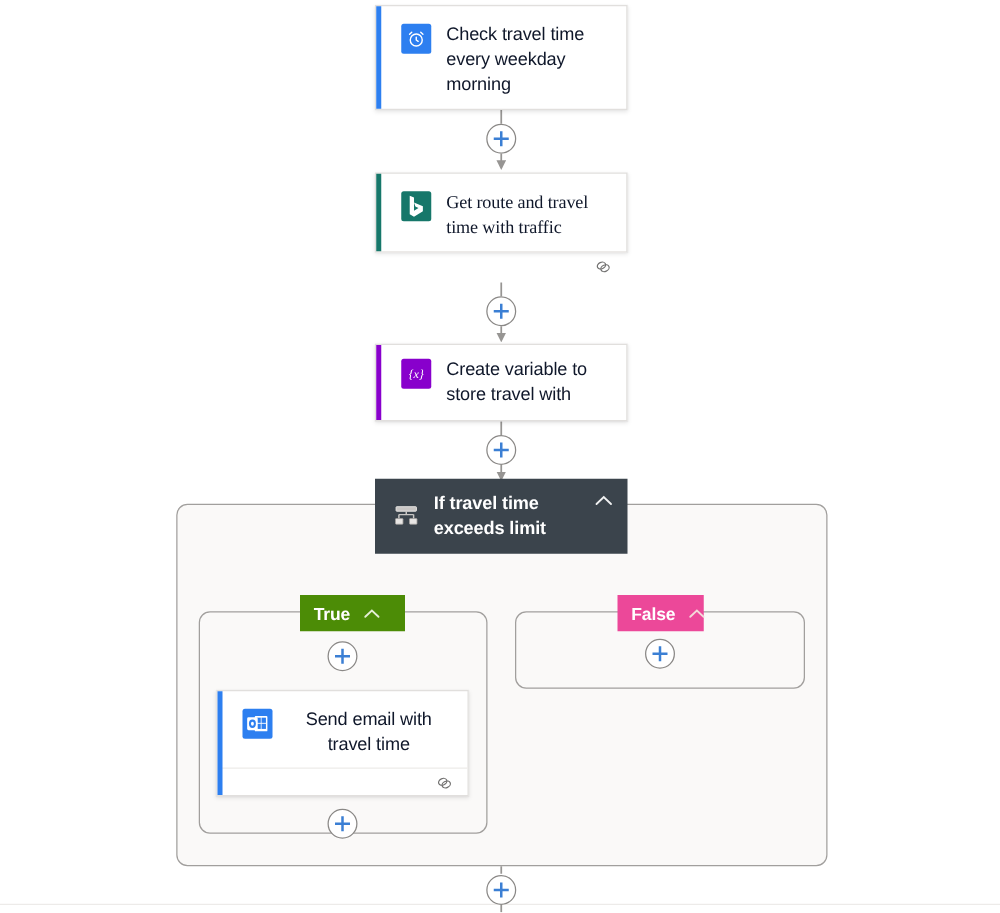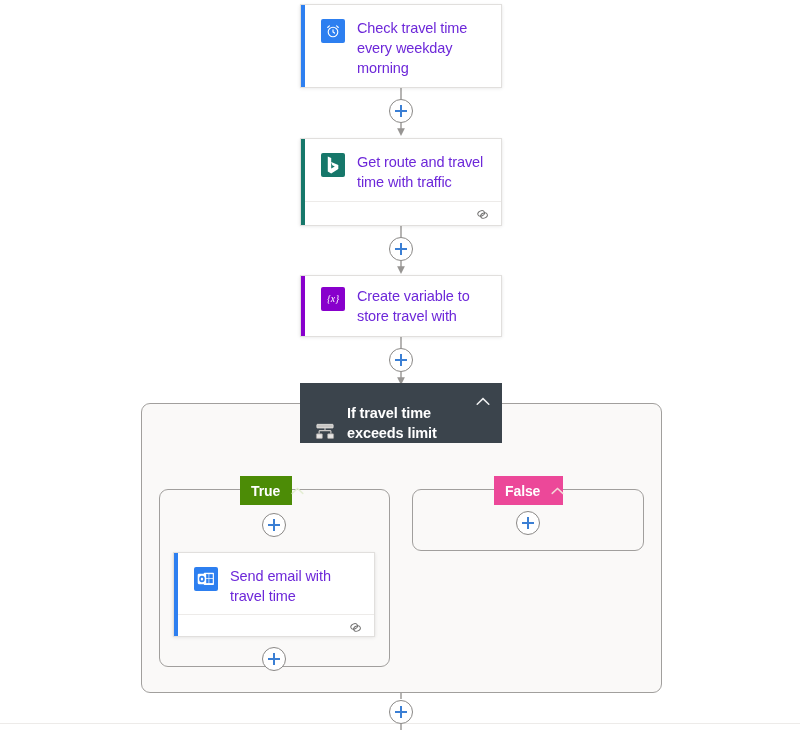--- a/index.html
+++ b/index.html
@@ -50,42 +50,42 @@
     margin-right: 12px;
     margin-top: 1px;
     display: flex;
     align-items: center;
     justify-content: center;
     overflow: hidden;
   }
   .card-title {
     font-size: 14.5px;
     line-height: 20px;
-    color: #6d28d9;
+    color: #0f172a;
     font-weight: 400;
     letter-spacing: -0.1px;
     max-width: 150px;
   }
   .card-foot {
     border-top: 1px solid #edebe9;
     height: 27px;
     display: flex;
     align-items: center;
     justify-content: flex-end;
     padding-right: 11px;
   }
   .link-icon { opacity: 0.72; }
 
   
   .cond-card {
     position: absolute;
     box-sizing: border-box;
     background: #3b444c;
     display: flex;
-    align-items: flex-end;
+    align-items: center;
     padding: 0 12px 0 14px;
     z-index: 6;
   }
   .cond-icon {
     flex: 0 0 auto;
     width: 22px;
     height: 22px;
     margin-right: 11px;
     display: flex;
     align-items: center;
@@ -227,21 +227,21 @@
           <circle cx="12" cy="13.5" r="7.2"></circle>
           <path d="M12 10.2 V13.5 L14.3 15.1"></path>
           <path d="M6.6 4.3 L4.0 6.7"></path>
           <path d="M17.4 4.3 L20.0 6.7"></path>
         </svg>
       </div>
       <div class="card-title">Check travel time every weekday morning</div>
     </div>
   </div>
 
-  <div class="card" style="left:300px; top:138px; width:202px; height:88px;">
+  <div class="card" style="left:300px; top:138px; width:202px; height:64px;font-family:Liberation Serif, serif;">
     <div class="accent" style="background:#16776a;"></div>
     <div class="card-head" style="padding-bottom:9px;">
       <div class="card-icon" style="background:#16776a;">
         <svg width="14" height="18" viewBox="0 0 14 20">
           <path d="M1.2 0.6 L5.0 2.3 L5.0 14.0 L9.0 11.6 L6.2 10.2 L5.0 6.6
                    L12.9 9.9 L12.9 14.4 L5.0 19.4 L1.2 17.1 Z" fill="#ffffff"></path>
         </svg>
       </div>
       <div class="card-title">Get route and travel time with traffic</div>
     </div>
@@ -283,41 +283,41 @@
       </svg>
     </div>
     <div class="cond-title">If travel time exceeds limit</div>
     <div class="cond-chevron">
       <svg width="14" height="9" viewBox="0 0 14 9" fill="none" stroke="#ffffff" stroke-width="1.5" stroke-linecap="round">
         <path d="M1.2 7.2 L7 1.6 L12.8 7.2"></path>
       </svg>
     </div>
   </div>
 
-  <div class="badge" style="left:240px; top:476px; width:52px; background:#4c8c06;">
+  <div class="badge" style="left:240px; top:476px; width:84px; background:#4c8c06;">
     <span class="badge-label">True</span>
     <span class="badge-chevron">
       <svg width="13" height="8" viewBox="0 0 13 8" fill="none" stroke="#e4eed4" stroke-width="1.5" stroke-linecap="round">
         <path d="M1.2 6.4 L6.5 1.5 L11.8 6.4"></path>
       </svg>
     </span>
   </div>
 
   <div class="badge" style="left:494px; top:476px; width:69px; background:#ec4899;">
     <span class="badge-label">False</span>
     <span class="badge-chevron">
       <svg width="13" height="8" viewBox="0 0 13 8" fill="none" stroke="#f3d8d9" stroke-width="1.5" stroke-linecap="round">
         <path d="M1.2 6.4 L6.5 1.5 L11.8 6.4"></path>
       </svg>
     </span>
   </div>
 
   <div class="card" style="left:173px; top:552px; width:202px; height:85px;">
     <div class="accent" style="background:#2d7ff0;"></div>
-    <div class="card-head" style="padding-bottom:8px;">
+    <div class="card-head" style="padding-bottom:8px;text-align:center;">
       <div class="card-icon" style="background:#2d7ff0;">
         <svg width="18" height="16" viewBox="0 0 20 17">
           <rect x="7.6" y="1.6" width="11.2" height="13.6" rx="0.8" fill="#ffffff"></rect>
           <rect x="9.0" y="3.1" width="3.9" height="4.6" fill="#2d7ff0"></rect>
           <rect x="13.6" y="3.1" width="3.9" height="4.6" fill="#2d7ff0"></rect>
           <rect x="9.0" y="8.5" width="3.9" height="4.6" fill="#2d7ff0"></rect>
           <rect x="13.6" y="8.5" width="3.9" height="4.6" fill="#2d7ff0"></rect>
           <rect x="0.8" y="2.8" width="9.4" height="11.4" rx="1.2" fill="#ffffff"></rect>
           <ellipse cx="5.5" cy="8.5" rx="3.1" ry="3.7" fill="#2d7ff0"></ellipse>
           <ellipse cx="5.5" cy="8.5" rx="1.3" ry="1.8" fill="#ffffff"></ellipse>

